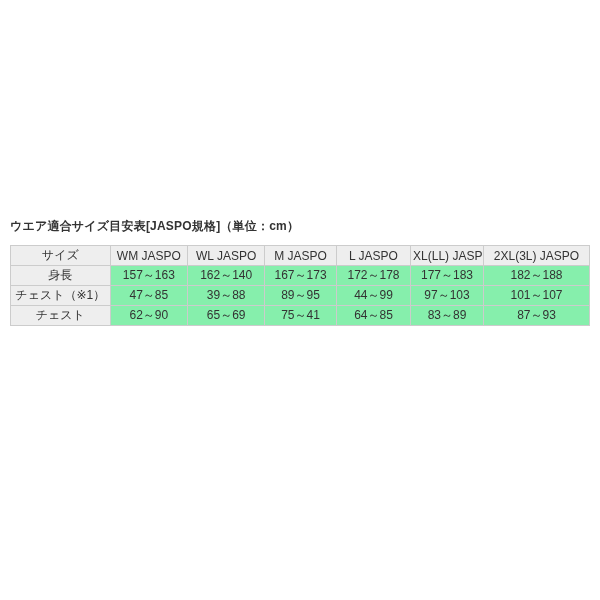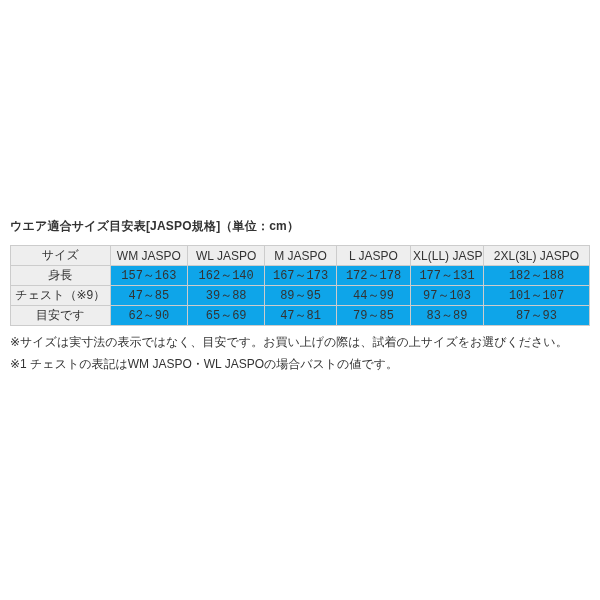--- a/index.html
+++ b/index.html
@@ -47,22 +47,21 @@
     vertical-align: middle;
     font-weight: normal;
     white-space: nowrap;
     overflow: hidden;
   }
   table.size-table thead th,
   table.size-table tbody th {
     background: var(--header-bg, #eee);
   }
   table.size-table td {
-    background: #0ea5e9;
-    font-family: Liberation Mono, monospace;
+    background: #86efac;
   }
   col.c-label { width: 17.2%; }
   col.c-wm    { width: 13.4%; }
   col.c-wl    { width: 13.3%; }
   col.c-m     { width: 12.4%; }
   col.c-l     { width: 12.8%; }
   col.c-xl    { width: 12.6%; }
   col.c-2xl   { width: 18.3%; }
   .notes {
     margin-top: 8px;
@@ -102,42 +101,38 @@
             <th>2XL(3L) JASPO</th>
           </tr>
       </thead>
       <tbody id="body-rows">
           <tr>
             <th>身長</th>
             <td>157～163</td>
             <td>162～140</td>
             <td>167～173</td>
             <td>172～178</td>
-            <td>177～131</td>
+            <td>177～183</td>
             <td>182～188</td>
           </tr>
           <tr>
-            <th>チェスト（※9）</th>
+            <th>チェスト（※1）</th>
             <td>47～85</td>
             <td>39～88</td>
             <td>89～95</td>
             <td>44～99</td>
             <td>97～103</td>
             <td>101～107</td>
           </tr>
           <tr>
-            <th>目安です</th>
+            <th>チェスト</th>
             <td>62～90</td>
             <td>65～69</td>
-            <td>47～81</td>
-            <td>79～85</td>
+            <td>75～41</td>
+            <td>64～85</td>
             <td>83～89</td>
             <td>87～93</td>
           </tr>
         </tbody>
     </table>
 
-    <div class="notes">
-      <p>※サイズは実寸法の表示ではなく、目安です。お買い上げの際は、試着の上サイズをお選びください。</p>
-      <p>※1 チェストの表記はWM JASPO・WL JASPOの場合バストの値です。</p>
-    </div>
   </div>
 </div>
 
 </body></html>

